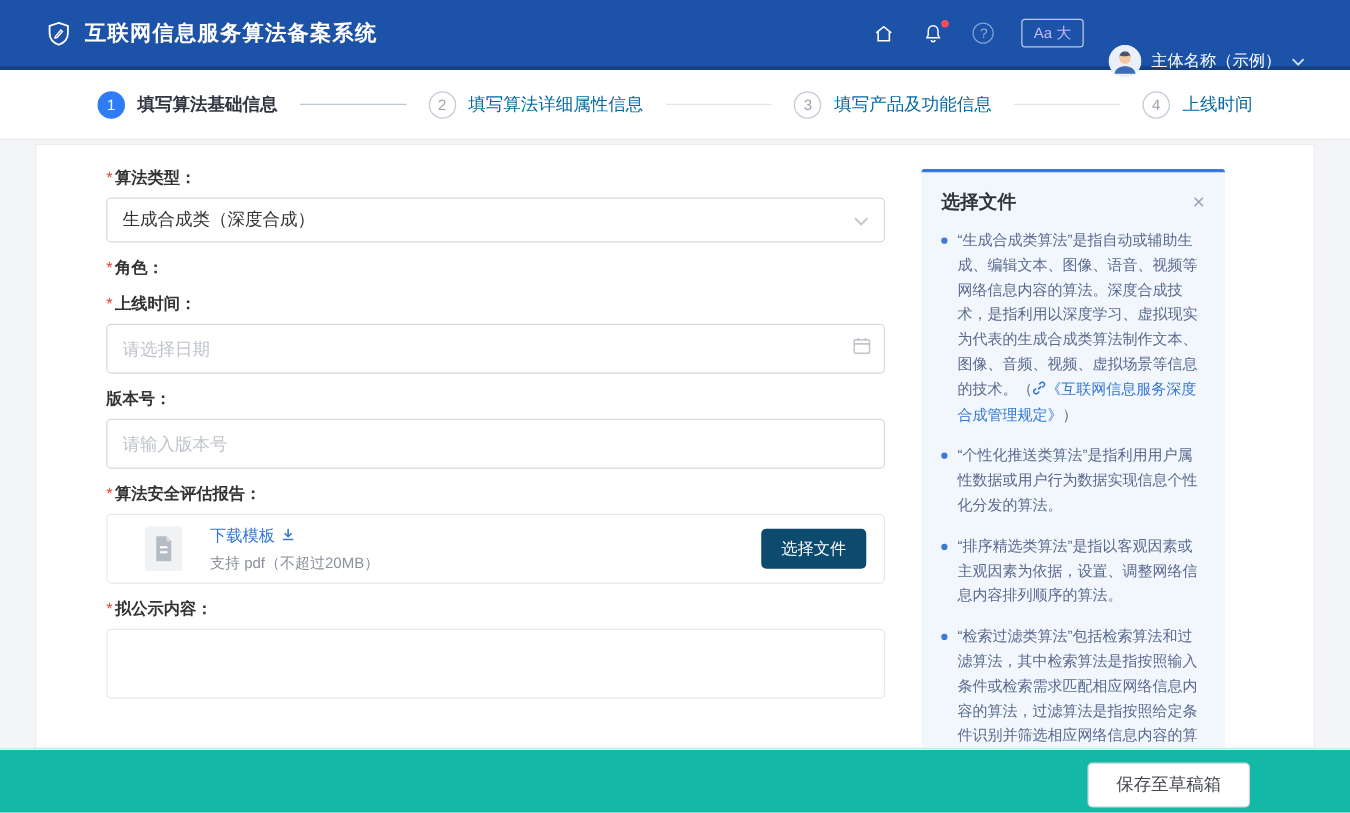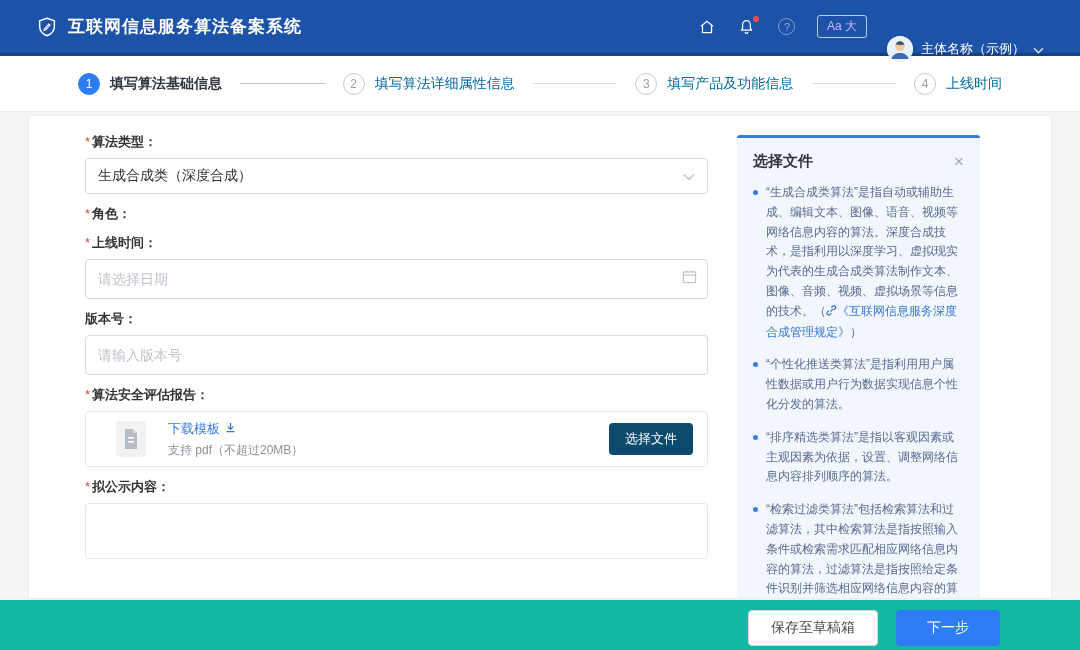--- a/index.html
+++ b/index.html
@@ -299,15 +299,14 @@
         <span class="bullet-text">“检索过滤类算法”包括检索算法和过滤算法，其中检索算法是指按照输入条件或检索需求匹配相应网络信息内容的算法，过滤算法是指按照给定条件识别并筛选相应网络信息内容的算法。</span>
       </div>
 
     </div>
 
   </div>
 </div>
 
 <div class="footer">
   <button class="btn-outline">保存至草稿箱</button>
-  <button class="btn-primary">下一步</button>
 </div>
 <div class="bottom-strip"></div>
 
 </body></html>

